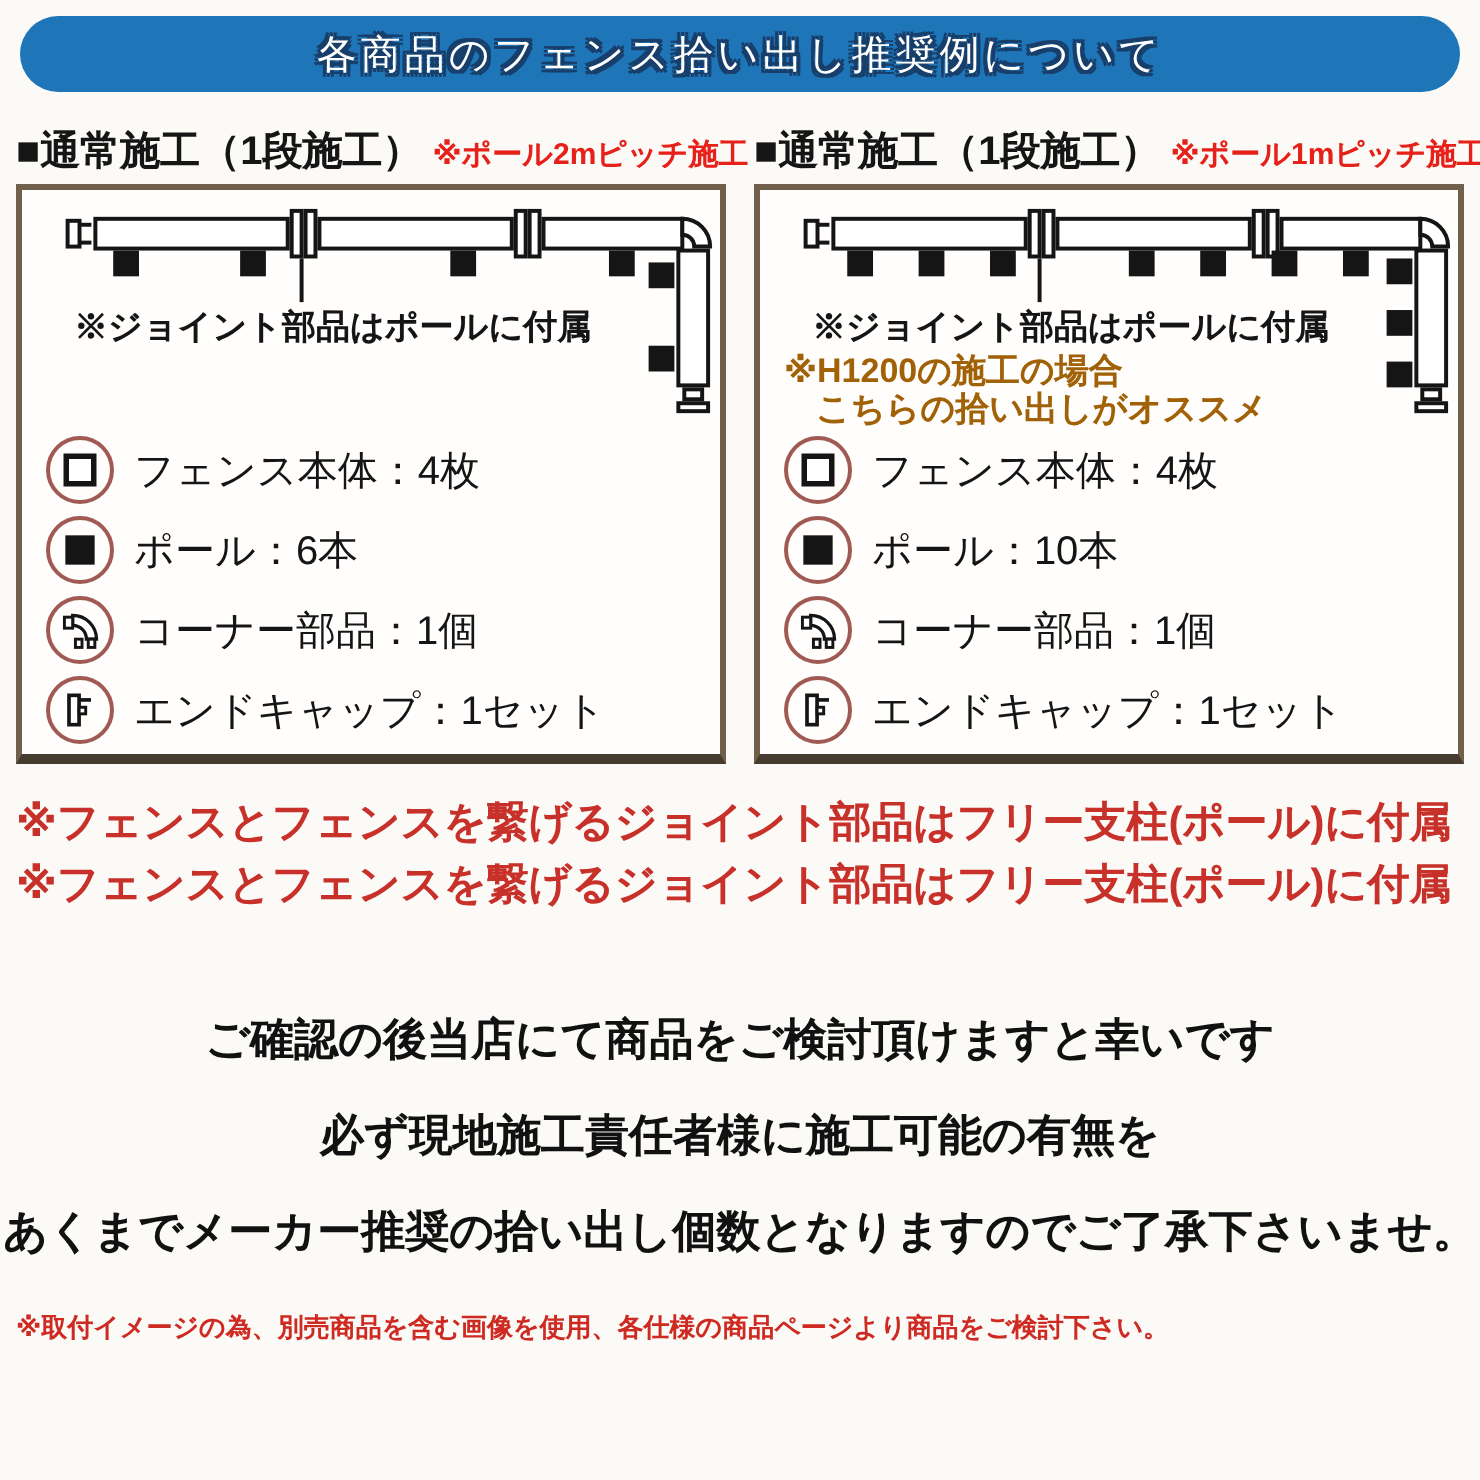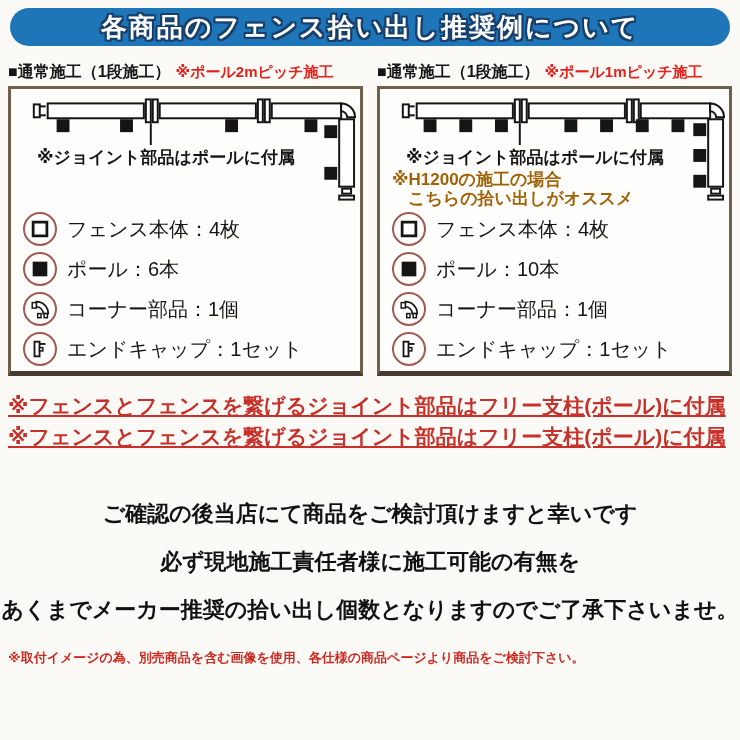--- a/index.html
+++ b/index.html
@@ -11,46 +11,46 @@
   }
   .page { width:740px; height:740px; overflow:hidden; position:relative; }
 
   
   .banner {
     margin:8px 10px 0;
     height:38px;
     background:#1e76b8;
     border-radius:20px;
     display:flex; align-items:center; justify-content:center;
-    color:#fff; font-weight:bold; font-size:26px; letter-spacing:2px;
+    color:#fff; font-weight:normal; font-size:20px; letter-spacing:2px;
     text-shadow:
       -2px -2px 0 #183f6b, 2px -2px 0 #183f6b,
       -2px 2px 0 #183f6b, 2px 2px 0 #183f6b,
       0 -2px 0 #183f6b, 0 2px 0 #183f6b,
       -2px 0 0 #183f6b, 2px 0 0 #183f6b;
   }
 
   
   .panels { display:flex; gap:14px; padding:0 8px; margin-top:16px; }
   .panel { flex:1 1 0; min-width:0; }
   .panel-heading { display:flex; align-items:baseline; white-space:nowrap; margin-bottom:3px; }
-  .ph-black { font-weight:bold; font-size:16px; color:#151515; }
+  .ph-black { font-weight:bold; font-size:20px; color:#151515; }
   .ph-red { font-weight:bold; font-size:15px; color:#e6211a; margin-left:5px; }
 
   .panel-box {
     position:relative;
     height:290px;
     background:#fffefc;
     border:3px solid #70604b;
     border-bottom:5px solid #453b2e;
   }
   .diagram { position:absolute; top:6px; left:0; width:100%; height:112px; }
   .joint-note {
     position:absolute; top:57px; left:26px;
-    font-weight:bold; font-size:17px; color:#151515; white-space:nowrap;
+    font-weight:bold; font-size:17px; color:#151515; white-space:nowrap;font-family:Liberation Mono, monospace;
   }
   .h1200-note {
     position:absolute; top:81px; left:12px;
     font-weight:bold; font-size:17px; line-height:19px;
     color:#a16207; white-space:nowrap;
   }
   .h1200-note .l2 { padding-left:16px; }
 
   .parts-list {
     position:absolute; top:120px; left:12px; right:8px;
@@ -62,21 +62,21 @@
     border:2px solid #a05a52; border-radius:50%;
     display:flex; align-items:center; justify-content:center;
     background:#fffefc;
   }
   .part-label { font-weight:normal; font-size:20px; white-space:nowrap; }
 
   
   .red-notes { margin:14px 8px 0; }
   .red-notes div {
     font-weight:bold; font-size:21px; line-height:31px;
-    color:#c8302a; white-space:nowrap;text-decoration:underline;
+    color:#c8302a; white-space:nowrap;
   }
 
   
   .body-text { margin-top:46px; text-align:center; }
   .body-text p {
     font-weight:bold; font-size:22px; line-height:31px;
     margin-bottom:17px; color:#111; white-space:nowrap;
   }
 
   

